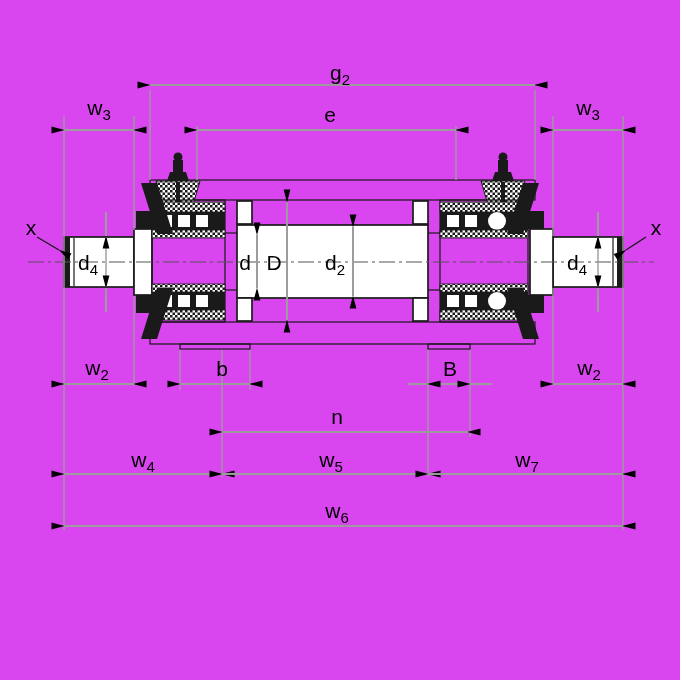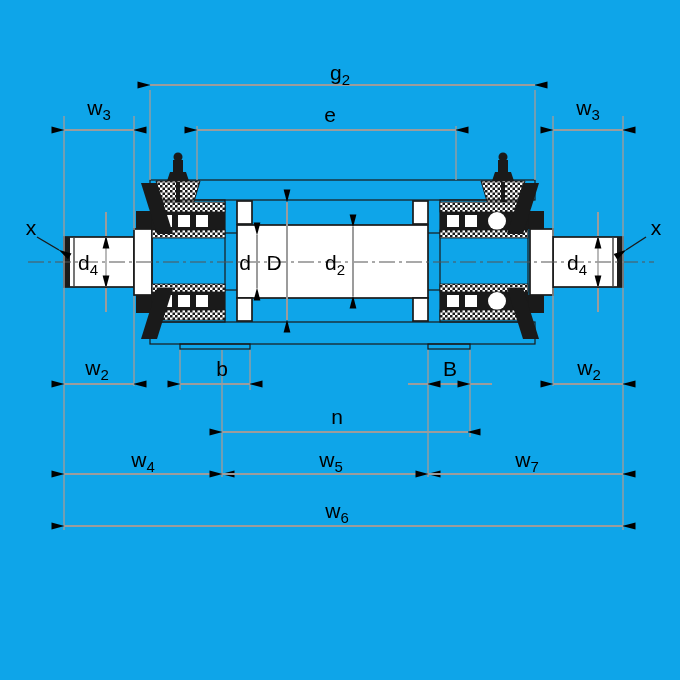--- a/index.html
+++ b/index.html
@@ -1,16 +1,16 @@
 <!DOCTYPE html>
 <html><head>
 <meta charset="utf-8">
 <style>
   html,body{margin:0;padding:0;background:#ffffff;}
-  .stage{width:680px;height:680px;position:relative;background:#0ea5e9;overflow:hidden;}
+  .stage{width:680px;height:680px;position:relative;background:#d946ef;overflow:hidden;}
   svg{display:block;}
   text{font-family:"Liberation Sans","DejaVu Sans",sans-serif;font-size:21px;fill:#000000;}
   .sub{font-size:15px;}
   .dim{stroke:#9c9c9c;stroke-width:2;fill:none;}
   .ext{stroke:#9c9c9c;stroke-width:1.4;fill:none;}
   .out{stroke:#1a1a1a;stroke-width:1.7;fill:#ffffff;}
   .thin{stroke:#1a1a1a;stroke-width:1.2;fill:none;}
   .blk{fill:#1a1a1a;stroke:none;}
   .lead{stroke:#1a1a1a;stroke-width:1.4;fill:none;}
   .cl{stroke:#555555;stroke-width:1.1;stroke-dasharray:16 4 3 4;fill:none;}

